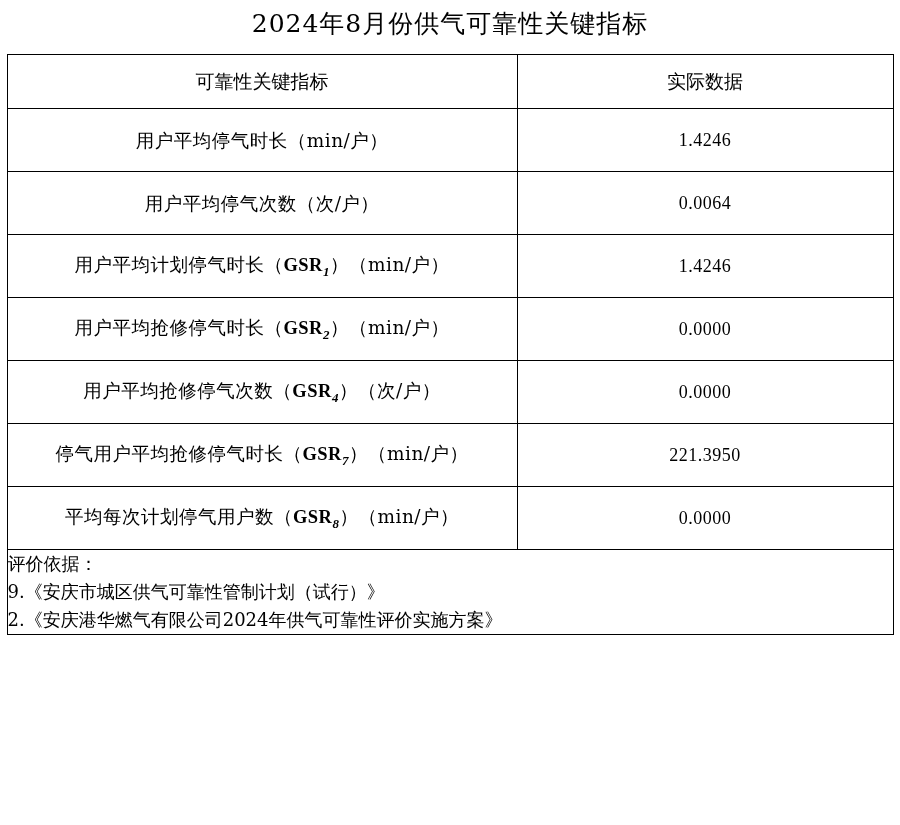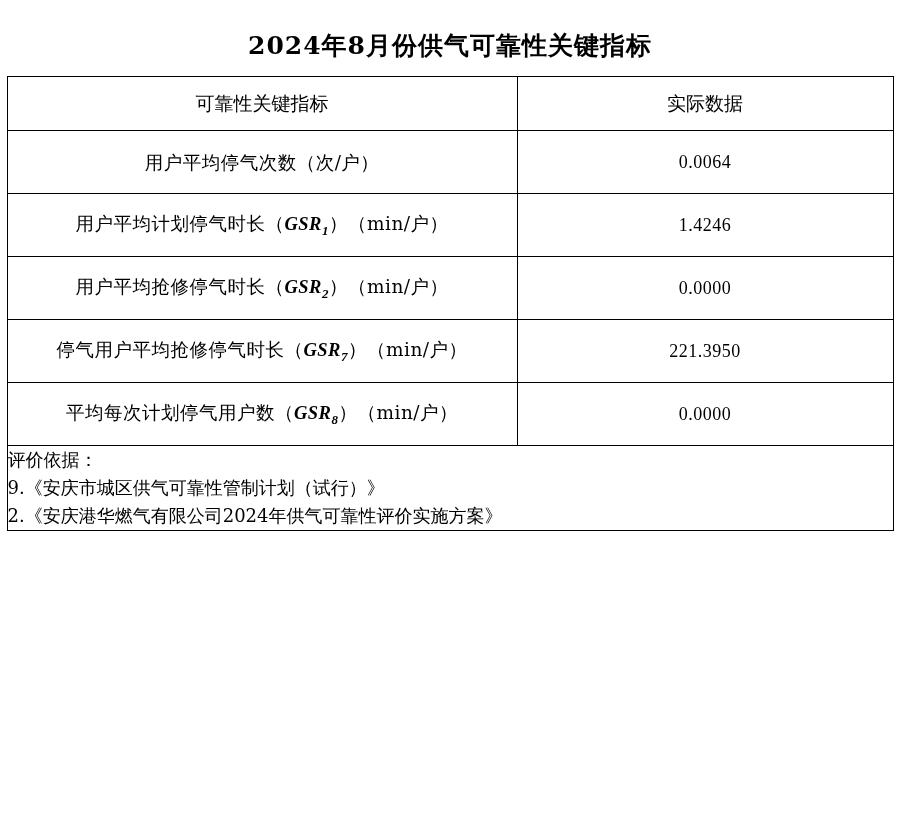--- a/index.html
+++ b/index.html
@@ -16,23 +16,23 @@
   }
   .page {
     width: 900px;
     height: 825px;
     position: relative;
     box-sizing: border-box;
   }
   .doc-title {
     text-align: center;
     font-size: 25px;
-    font-weight: bold;
+    font-weight: normal;
     letter-spacing: 1px;
-    padding-top: 29px;
+    padding-top: 7px;
     padding-bottom: 14px;
     font-family: "DejaVu Serif", "Liberation Serif", serif;
   }
   table.report {
     border-collapse: collapse;
     width: 886px;
     margin: 0 auto;
     table-layout: fixed;
   }
   table.report td, table.report th {
@@ -63,21 +63,20 @@
     white-space: nowrap;
   }
   .value-cell {
     height: 62px;
     text-align: center;
     font-size: 18px;
     font-family: "Liberation Serif", "DejaVu Serif", serif;
     letter-spacing: 0.5px;
   }
   .gsr {
-    font-style: italic;
     font-weight: bold;
     font-family: "Liberation Serif", "DejaVu Serif", serif;
   }
   .gsr-sub {
     font-style: italic;
     font-weight: bold;
     font-size: 13px;
     vertical-align: sub;
     font-family: "Liberation Serif", "DejaVu Serif", serif;
   }
@@ -105,29 +104,37 @@
       <col class="col-value">
     </colgroup>
     <thead>
       <tr>
         <th class="head-cell">可靠性关键指标</th>
         <th class="head-cell">实际数据</th>
       </tr>
     </thead>
     <tbody id="table-body">
         <tr>
+          <td class="label-cell"><span>用户平均停气时长（min/户）</span></td>
+          <td class="value-cell">1.4246</td>
+        </tr>
+        <tr>
           <td class="label-cell"><span>用户平均停气次数（次/户）</span></td>
           <td class="value-cell">0.0064</td>
         </tr>
         <tr>
           <td class="label-cell"><span>用户平均计划停气时长（</span><span class="gsr">GSR</span><span class="gsr-sub">1</span><span>）（min/户）</span></td>
           <td class="value-cell">1.4246</td>
         </tr>
         <tr>
           <td class="label-cell"><span>用户平均抢修停气时长（</span><span class="gsr">GSR</span><span class="gsr-sub">2</span><span>）（min/户）</span></td>
+          <td class="value-cell">0.0000</td>
+        </tr>
+        <tr>
+          <td class="label-cell"><span>用户平均抢修停气次数（</span><span class="gsr">GSR</span><span class="gsr-sub">4</span><span>）（次/户）</span></td>
           <td class="value-cell">0.0000</td>
         </tr>
         <tr>
           <td class="label-cell"><span>停气用户平均抢修停气时长（</span><span class="gsr">GSR</span><span class="gsr-sub">7</span><span>）（min/户）</span></td>
           <td class="value-cell">221.3950</td>
         </tr>
         <tr>
           <td class="label-cell"><span>平均每次计划停气用户数（</span><span class="gsr">GSR</span><span class="gsr-sub">8</span><span>）（min/户）</span></td>
           <td class="value-cell">0.0000</td>
         </tr>

